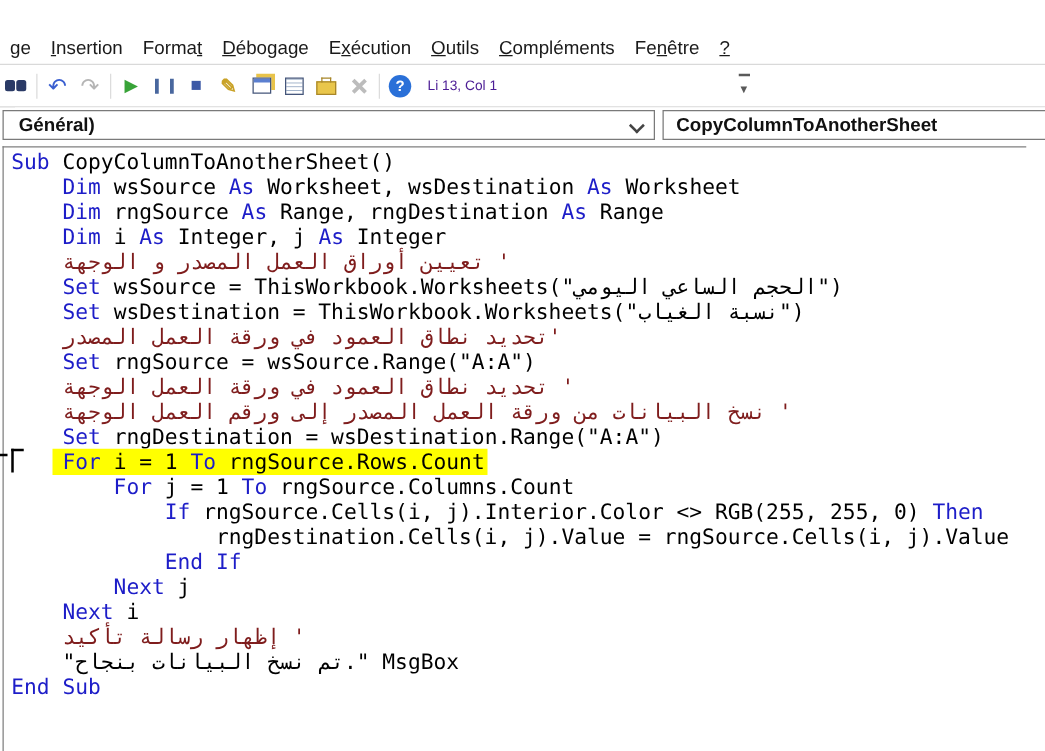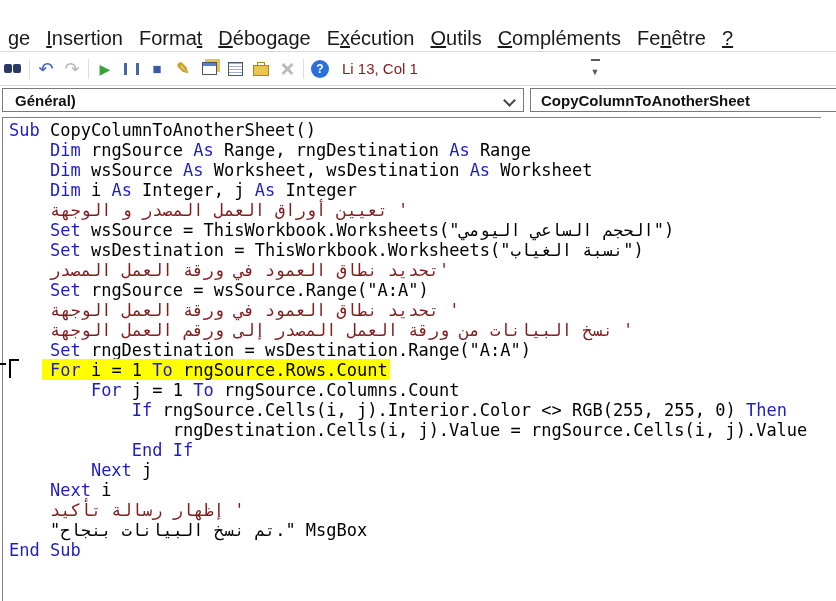--- a/index.html
+++ b/index.html
@@ -4,21 +4,21 @@
 <style>
   html,body{margin:0;padding:0;background:#fff;}
   #win{position:relative;width:836px;height:601px;background:#fff;overflow:hidden;
        font-family:"Liberation Sans",sans-serif;color:#111;}
   
   #titlebar{position:absolute;left:0;top:0;width:100%;height:25px;background:#fff;margin-top:28px;}
   #titlebar .t{position:absolute;left:1px;top:3px;font-size:15px;color:#101010;white-space:pre;}
   
   #menubar{position:absolute;left:0;top:25px;width:100%;height:26px;background:#fff;
            border-bottom:1px solid #d9d9d9;display:flex;align-items:center;}
-  .mi{font-size:20px;color:#1a1a1a;padding:3px 8px;white-space:pre;cursor:default;}
+  .mi{font-size:15px;color:#1a1a1a;padding:3px 8px;white-space:pre;cursor:default;}
   .mi u{text-decoration:underline;}
   
   #toolbar{position:absolute;left:0;top:52px;width:100%;height:33px;background:#fff;
            border-bottom:1px solid #d9d9d9;display:flex;align-items:center;}
   .tbi{width:26px;height:24px;display:inline-flex;align-items:center;justify-content:center;position:relative;}
   .tbsep{width:1px;height:20px;background:#dcdcdc;margin:0 3px;}
   .undo-glyph::before{content:"↶";color:#3a5fd0;font-size:18px;}
   .redo-glyph::before{content:"↷";color:#b5b5b5;font-size:18px;}
   .run-glyph::before{content:"▶";color:#38a338;font-size:14px;}
   .stop-glyph::before{content:"■";color:#3c59a6;font-size:15px;}
@@ -30,21 +30,21 @@
   .props-art{width:13px;height:12px;background:#fff;border:1px solid #44557a;
              background-image:linear-gradient(#9fb0c8 1px,transparent 1px);background-size:100% 3px;background-position:0 3px;}
   .tool-art{width:14px;height:9px;background:#e9c64b;border:1px solid #a8862a;position:relative;margin-top:4px;}
   .tool-art::before{content:"";position:absolute;left:3px;top:-4px;width:6px;height:3px;border:1px solid #a8862a;border-bottom:none;}
   .objb-art{width:14px;height:14px;position:relative;}
   .objb-art::before,.objb-art::after{content:"";position:absolute;left:6px;top:0;width:3px;height:14px;background:#bcbcbc;}
   .objb-art::before{transform:rotate(45deg);}
   .objb-art::after{transform:rotate(-45deg);}
   .help-circle{width:18px;height:18px;border-radius:50%;background:#2a70d8;color:#fff;font-size:12px;
                font-weight:bold;display:flex;align-items:center;justify-content:center;}
-  #caretpos{font-size:15px;color:#7f1d1d;margin-left:9px;white-space:pre;}
+  #caretpos{font-size:11px;color:#4c1d95;margin-left:9px;white-space:pre;}
   #tb-overflow{position:absolute;left:586px;top:59px;width:18px;height:18px;text-align:center;cursor:default;}
   #tb-overflow .bar{display:block;margin:0 auto;width:9px;height:2px;background:#5a5a5a;}
   #tb-overflow .arr{font-size:9px;color:#5a5a5a;line-height:10px;}
   
   #comborow{position:absolute;left:12px;top:86px;width:100%;height:31px;background:#fff;}
   .combo{position:absolute;top:2px;height:24px;background:#fff;border:1px solid #7a7a7a;
          font-size:15px;font-weight:bold;display:flex;align-items:center;box-sizing:border-box;}
   #combo-left{left:-10px;width:522px;padding-left:12px;}
   #combo-right{left:518px;width:324px;padding-left:10px;}
   .chev{position:absolute;right:9px;top:7px;width:7px;height:7px;border-right:2px solid #444;
@@ -138,22 +138,22 @@
       <span class="chev"></span>
     </div>
     <div class="combo" id="combo-right">
       <span>CopyColumnToAnotherSheet</span>
     </div>
   </div>
 
   <div id="codearea">
     <div id="codelines">
         <div class="cl"><span></span><span><span class="k">Sub</span><span class="n"> CopyColumnToAnotherSheet()</span></span></div>
+        <div class="cl"><span>    </span><span><span class="k">Dim</span><span class="n"> wsSource </span><span class="k">As</span><span class="n"> Worksheet, wsDestination </span><span class="k">As</span><span class="n"> Worksheet</span></span></div>
         <div class="cl"><span>    </span><span><span class="k">Dim</span><span class="n"> rngSource </span><span class="k">As</span><span class="n"> Range, rngDestination </span><span class="k">As</span><span class="n"> Range</span></span></div>
-        <div class="cl"><span>    </span><span><span class="k">Dim</span><span class="n"> wsSource </span><span class="k">As</span><span class="n"> Worksheet, wsDestination </span><span class="k">As</span><span class="n"> Worksheet</span></span></div>
         <div class="cl"><span>    </span><span><span class="k">Dim</span><span class="n"> i </span><span class="k">As</span><span class="n"> Integer, j </span><span class="k">As</span><span class="n"> Integer</span></span></div>
         <div class="cl"><span>    </span><span><span class="c">تعيين أوراق العمل المصدر و الوجهة '</span></span></div>
         <div class="cl"><span>    </span><span><span class="k">Set</span><span class="n"> wsSource = ThisWorkbook.Worksheets("الحجم الساعي اليومي")</span></span></div>
         <div class="cl"><span>    </span><span><span class="k">Set</span><span class="n"> wsDestination = ThisWorkbook.Worksheets("نسبة الغياب")</span></span></div>
         <div class="cl"><span>    </span><span><span class="c">تحديد نطاق العمود في ورقة العمل المصدر'</span></span></div>
         <div class="cl"><span>    </span><span><span class="k">Set</span><span class="n"> rngSource = wsSource.Range("A:A")</span></span></div>
         <div class="cl"><span>    </span><span><span class="c">تحديد نطاق العمود في ورقة العمل الوجهة '</span></span></div>
         <div class="cl"><span>    </span><span><span class="c">نسخ البيانات من ورقة العمل المصدر إلى ورقم العمل الوجهة '</span></span></div>
         <div class="cl"><span>    </span><span><span class="k">Set</span><span class="n"> rngDestination = wsDestination.Range("A:A")</span></span></div>
         <div class="cl"><span>    </span><span class="hl"><span class="k">For</span><span class="n"> i = 1 </span><span class="k">To</span><span class="n"> rngSource.Rows.Count</span></span></div>

